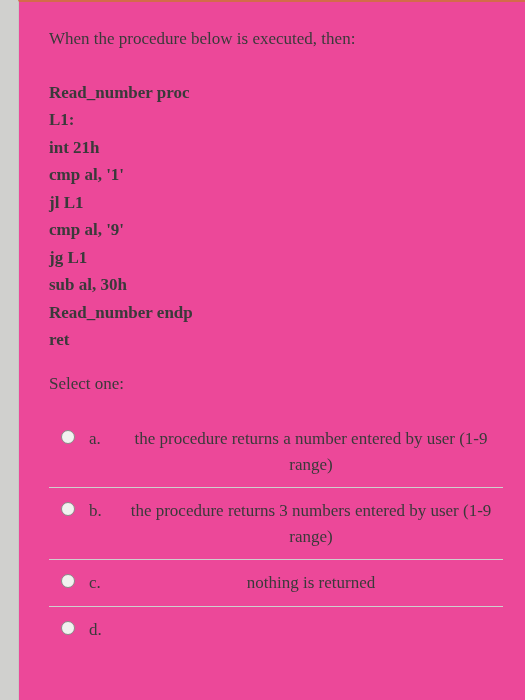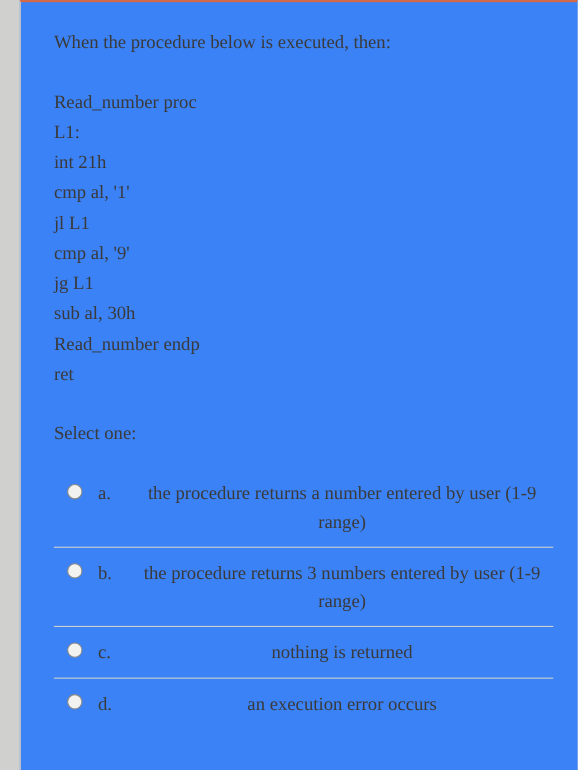--- a/index.html
+++ b/index.html
@@ -12,36 +12,37 @@
     line-height: 1.5;
     position: relative;
     overflow: hidden;
   }
   .page {
     position: absolute;
     left: 18px;
     right: 0;
     top: 0;
     bottom: 0;
-    background: #3b82f6;
+    background: #ec4899;
     border-left: 1px solid #c8c8c6;
     border-top: 2px solid #d46a4a;
     padding: 24px 22px 20px 30px;
   }
   .left-strip {
     position: absolute;
     left: 0; top: 0;
     width: 18px; height: 100%;
     background: #d0d0ce;
   }
   .stem {
     margin-bottom: 28px;
   }
   .code {
-    margin-bottom: 28px;
+    margin-bottom: 18px;
+    font-weight: bold;
   }
   .code div { margin-bottom: 2px; }
   .select-one {
     margin-bottom: 20px;
   }
   .options { }
   .option {
     display: flex;
     align-items: flex-start;
     padding: 10px 0 10px 12px;
@@ -108,18 +109,17 @@
 
     <div class="option">
       <span class="radio"></span>
       <span class="opt-letter">c.</span>
       <span class="opt-text">nothing is returned</span>
     </div>
 
     <div class="option">
       <span class="radio"></span>
       <span class="opt-letter">d.</span>
-      <span class="opt-text">an execution error occurs</span>
     </div>
 
   </div>
 
 </div>
 
 </body></html>

